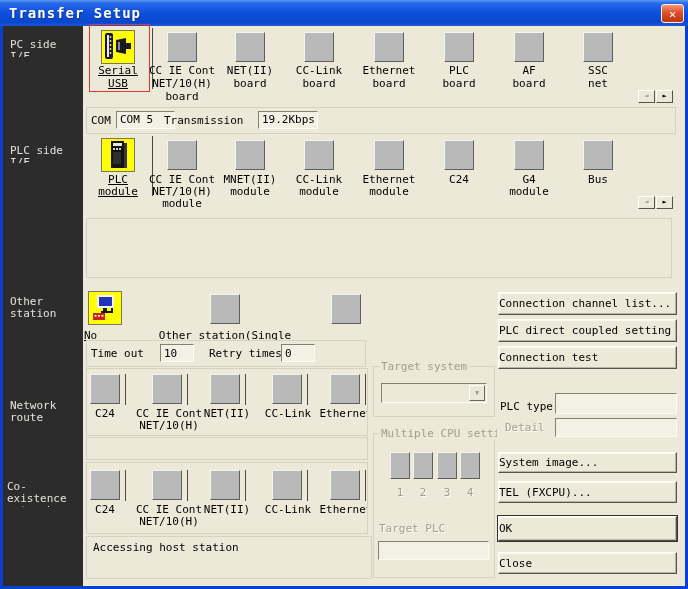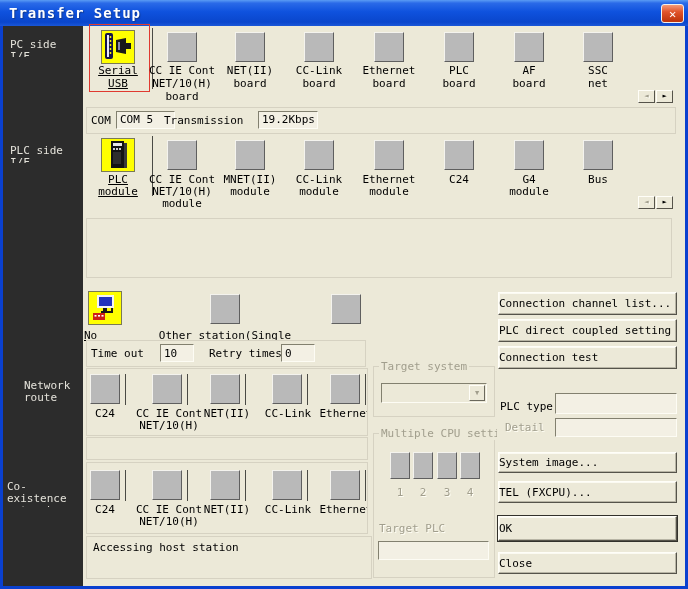--- a/index.html
+++ b/index.html
@@ -78,21 +78,23 @@
   <div class="abs" id="close-btn">
     <span>✕</span>
   </div>
 
   <div class="abs" id="main-bg"></div>
   <div class="abs" id="sidebar">
     <div class="side-label" style="left:7px;top:13px;width:70px;height:18px;">PC side
 I/F</div>
     <div class="side-label" style="left:7px;top:119px;width:70px;height:18px;">PLC side
 I/F</div>
-    <div class="side-label" style="left:7px;top:354px;width:70px;height:26px;margin-left:14px;">Network
+    <div class="side-label" style="left:7px;top:270px;width:70px;height:26px;">Other
+station</div>
+    <div class="side-label" style="left:7px;top:374px;width:70px;height:26px;">Network
 route</div>
     <div class="side-label" style="left:4px;top:455px;width:78px;height:26px;">Co-existence
 network</div>
   </div>
 
   <div class="abs yellow-icon" style="left:101px;top:30px;width:34px;height:34px;">
     <svg width="32" height="32" viewBox="0 0 32 32">
       <rect x="3" y="2" width="8" height="26" rx="2" fill="#15154a"></rect>
       <rect x="5" y="4" width="2" height="22" fill="#e8e8ff"></rect>
       <circle cx="8.5" cy="6" r="0.9" fill="#ffff00"></circle>

